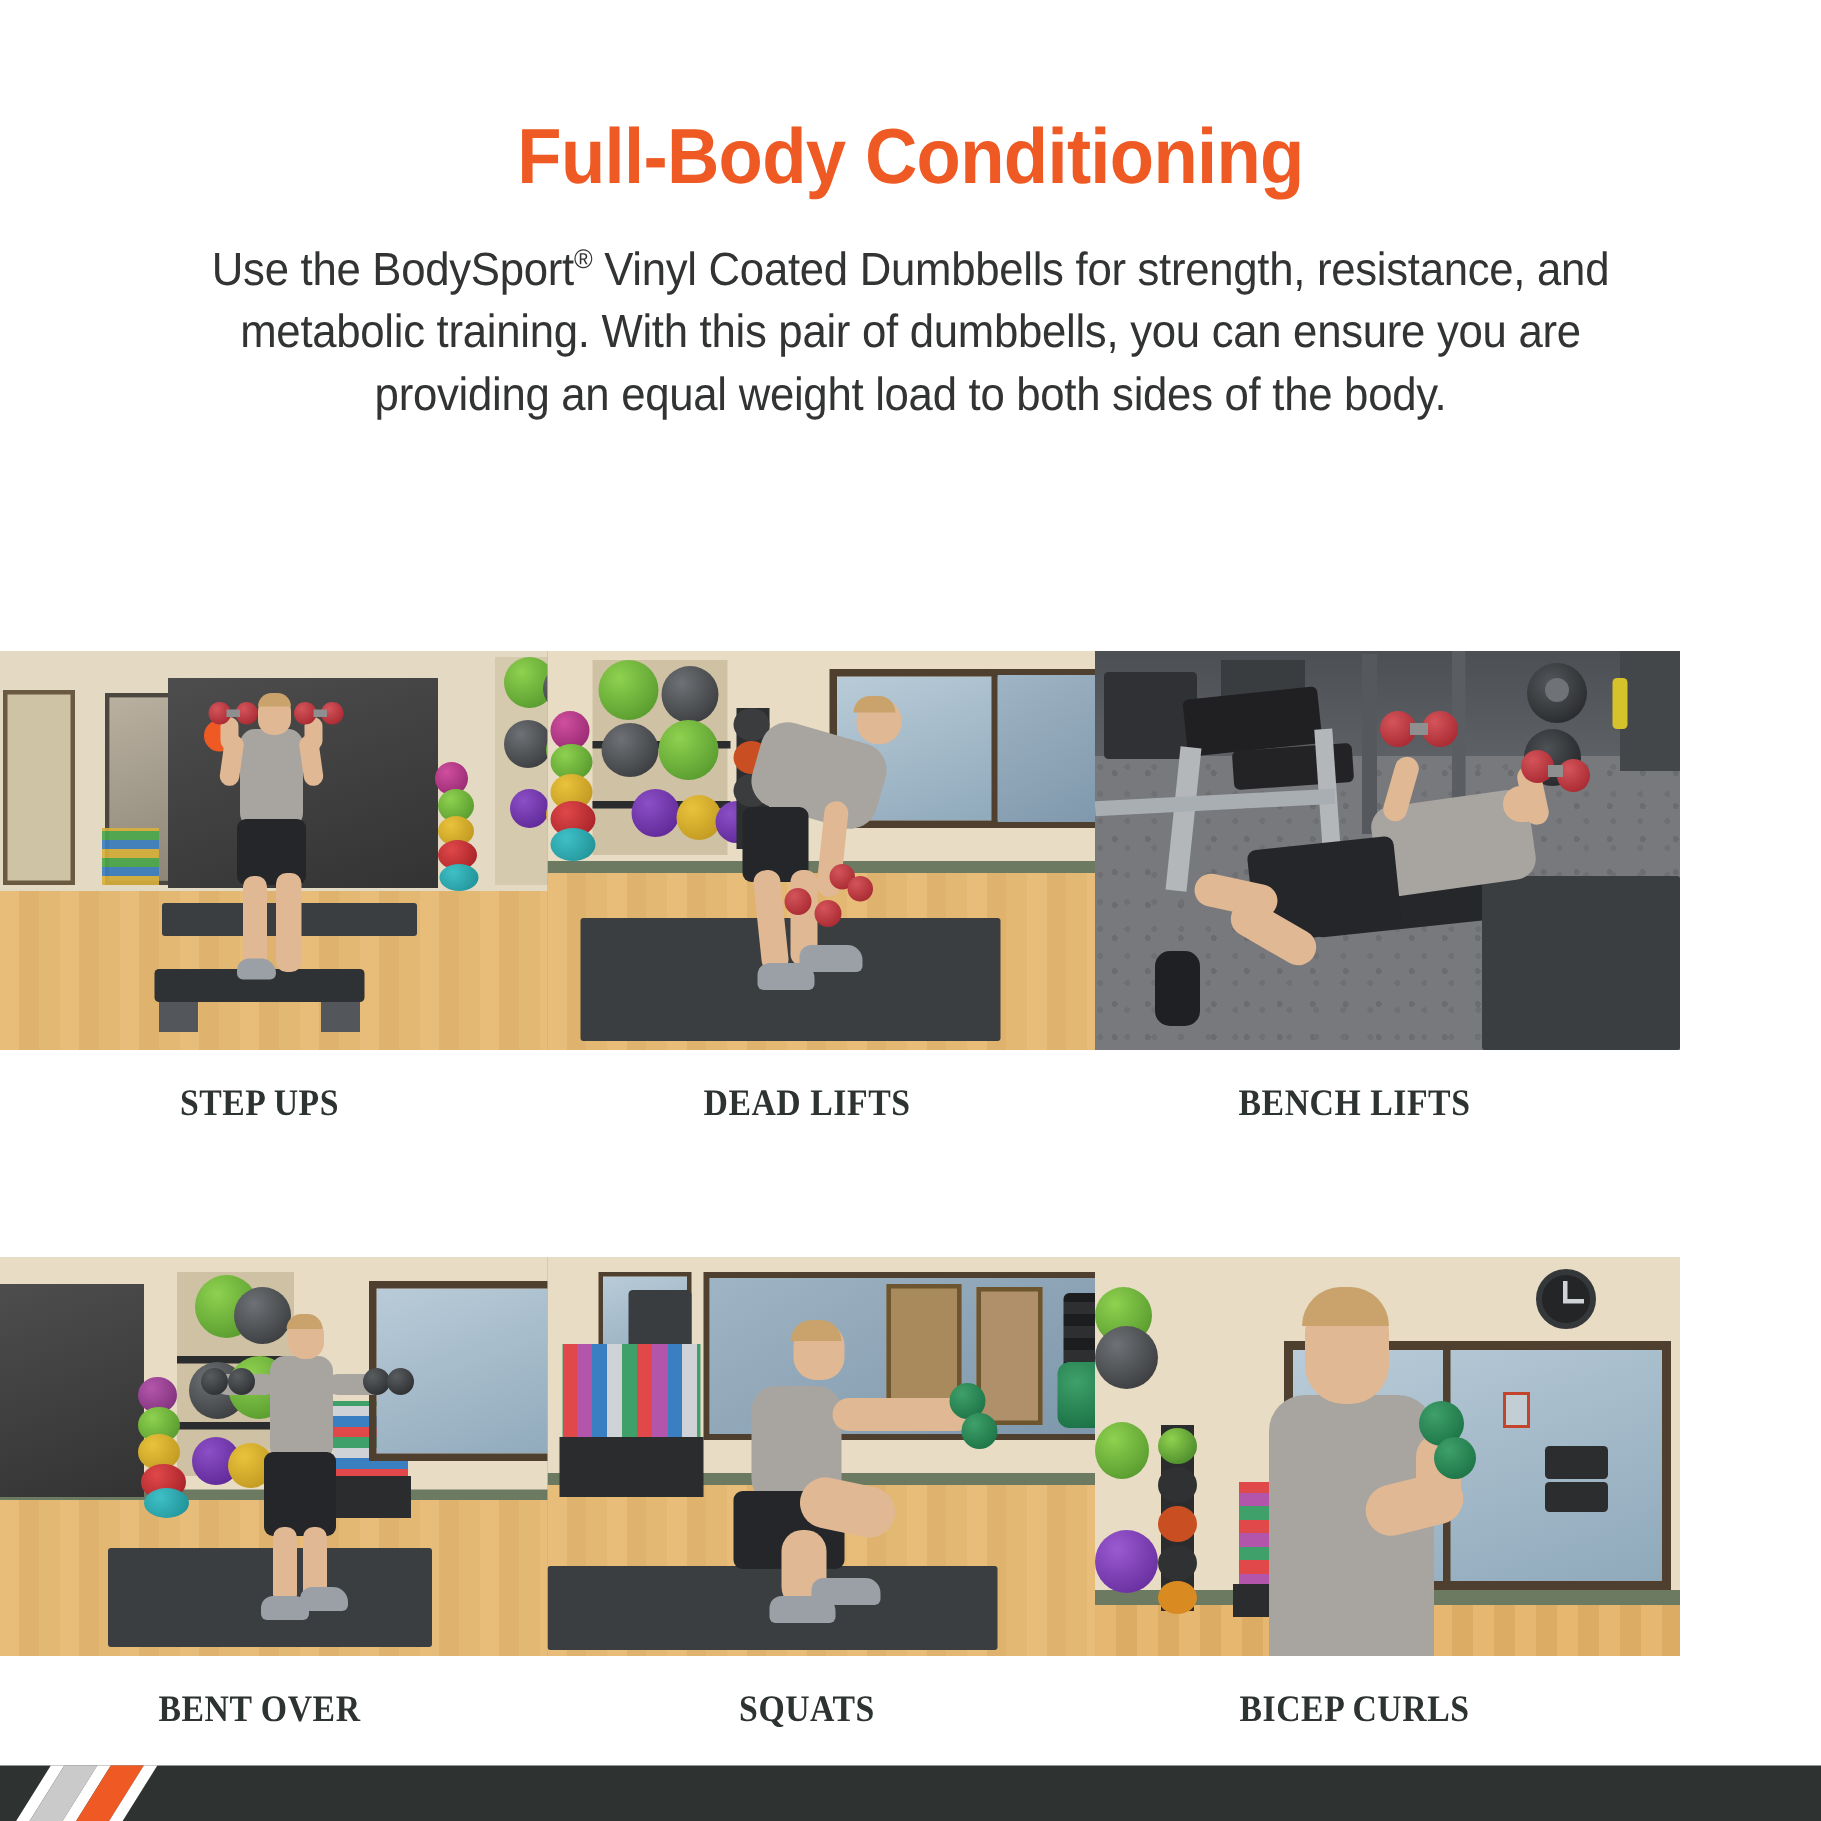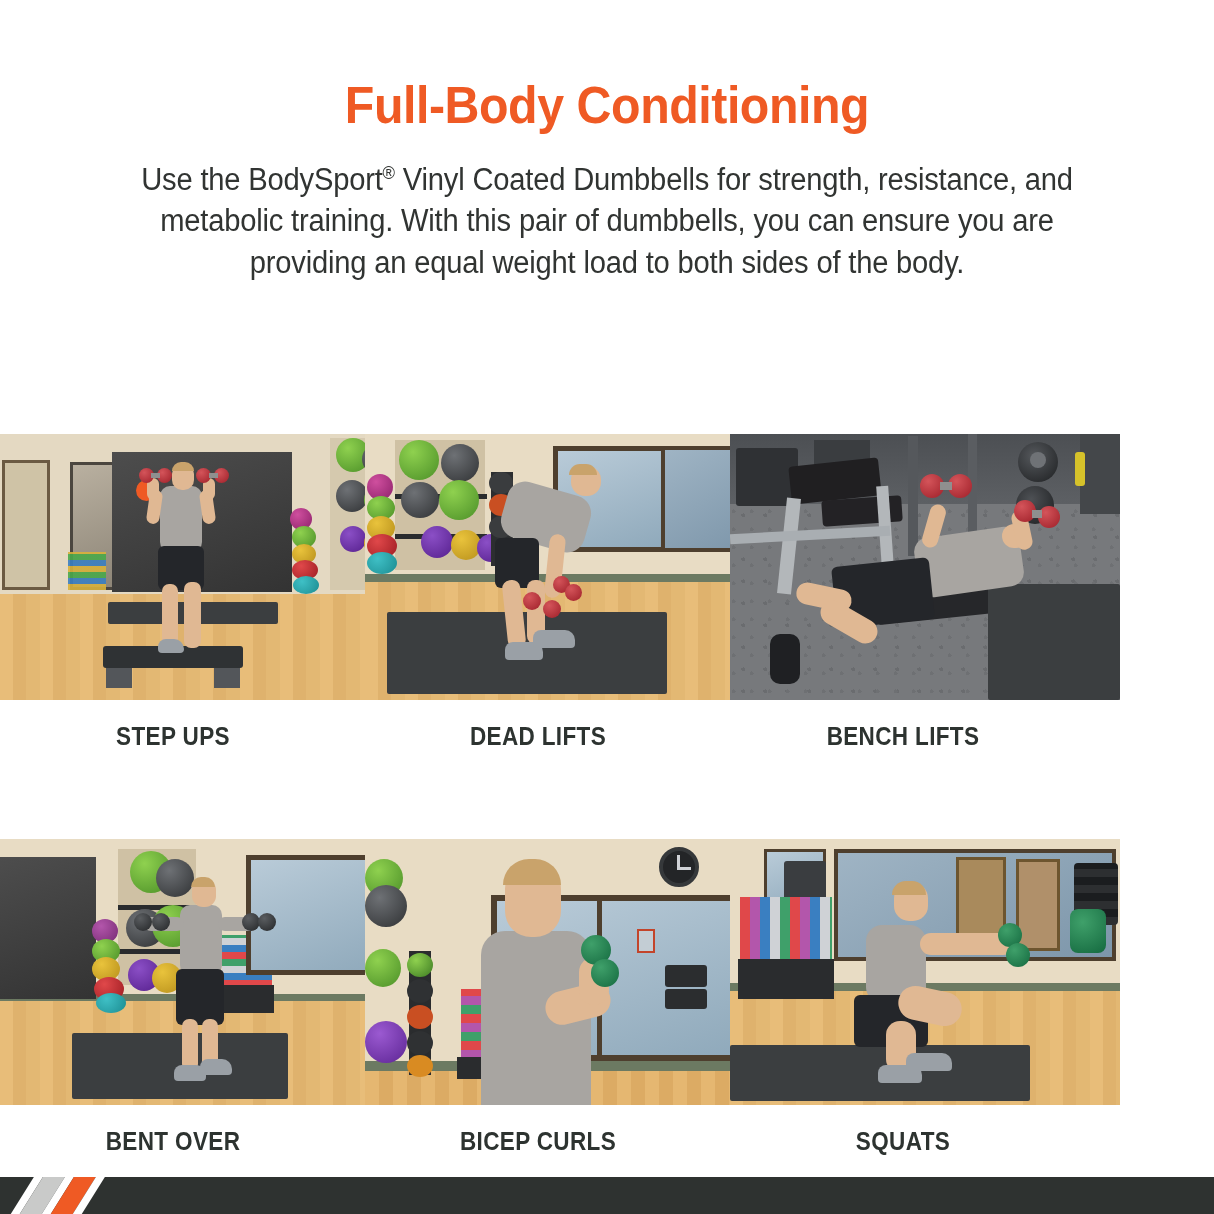--- a/index.html
+++ b/index.html
@@ -35,21 +35,21 @@
   .subtitle sup { font-size:0.58em; vertical-align:super; }
 
   
   .grid {
     position:absolute;
     top:434px; left:0;
     width:1214px;
   }
   .row { display:flex; }
   .row + .row { margin-top:88px; }
-  .cell { width:346px; }
+  .cell { width:346px;font-family:Liberation Serif, serif; }
   .cell + .cell { margin-left:19px; }
   .cell:nth-child(2){ margin-left:19px; }
 
   .photo {
     width:390px; height:266px;
     position:relative;
     overflow:hidden;
     background:#bfa77e;
   }
   .caption {
@@ -332,20 +332,62 @@
             <div class="db-dark" style="position:absolute;left:242px;top:74px;width:18px;height:18px;"></div>
             <div class="db-dark" style="position:absolute;left:258px;top:74px;width:18px;height:18px;"></div>
           </div>
         </div>
         <div class="caption">BENT OVER</div>
       </div>
 
       <div class="cell">
         <div class="photo">
           <div class="sc">
+            <div class="wall2" style="position:absolute;left:0;top:0;width:390px;height:150px;"></div>
+            <div class="wood" style="position:absolute;left:0;top:150px;width:390px;height:116px;"></div>
+            <div style="position:absolute;left:0;top:144px;width:390px;height:8px;background:#6c7a62;"></div>
+
+            <div class="mirrorwin" style="position:absolute;left:104px;top:10px;width:282px;height:112px;border:4px solid #4e3f2e;"></div>
+            <div style="position:absolute;left:226px;top:18px;width:50px;height:94px;background:#a98a5c;border:3px solid #6d552f;"></div>
+            <div style="position:absolute;left:286px;top:20px;width:44px;height:92px;background:#b0906a;border:3px solid #6d552f;"></div>
+
+            <div style="position:absolute;left:344px;top:24px;width:44px;height:62px;background:repeating-linear-gradient(0deg,#2d2f31 0 8px,#1b1d1f 8px 16px);border-radius:4px;"></div>
+            <div class="ball" style="position:absolute;left:340px;top:70px;width:36px;height:44px;background:radial-gradient(circle at 35% 30%,#3fa06a,#14693f);border-radius:8px;"></div>
+
+            <div class="glasswin" style="position:absolute;left:34px;top:10px;width:62px;height:66px;border:3px solid #4e3f2e;"></div>
+
+            <div style="position:absolute;left:54px;top:22px;width:42px;height:48px;background:#3a3d40;border-radius:3px;"></div>
+
+            <div style="position:absolute;left:10px;top:58px;width:92px;height:64px;background:repeating-linear-gradient(90deg,#e0484a 0 10px,#b356ab 10px 20px,#3a7fc1 20px 30px,#cfd2d6 30px 40px,#3fa06a 40px 50px);"></div>
+            <div class="rackbar" style="position:absolute;left:8px;top:120px;width:96px;height:40px;background:#2a2c2e;"></div>
+
+            <div class="mat" style="position:absolute;left:0px;top:206px;width:300px;height:56px;"></div>
+
+            <div class="body-shirt" style="position:absolute;left:136px;top:86px;width:60px;height:78px;border-radius:16px;"></div>
+            <div class="body-skin" style="position:absolute;left:164px;top:44px;width:34px;height:38px;border-radius:15px;"></div>
+            <div style="position:absolute;left:162px;top:42px;width:34px;height:14px;background:#c9a36b;border-radius:14px 14px 0 0;"></div>
+
+            <div class="body-skin" style="position:absolute;left:190px;top:94px;width:94px;height:22px;border-radius:11px;"></div>
+
+            <div class="shorts" style="position:absolute;left:124px;top:156px;width:74px;height:52px;"></div>
+            <div class="body-skin" style="position:absolute;left:168px;top:150px;width:64px;height:34px;border-radius:17px;transform:rotate(12deg);"></div>
+            <div class="body-skin" style="position:absolute;left:156px;top:182px;width:30px;height:52px;border-radius:14px;"></div>
+            <div class="shoe" style="position:absolute;left:148px;top:226px;width:44px;height:18px;"></div>
+            <div class="shoe" style="position:absolute;left:176px;top:214px;width:46px;height:18px;"></div>
+
+            <div class="db-green" style="position:absolute;left:268px;top:84px;width:24px;height:24px;"></div>
+            <div class="db-green" style="position:absolute;left:276px;top:104px;width:24px;height:24px;"></div>
+          </div>
+        </div>
+        <div class="caption">SQUATS</div>
+      </div>
+
+      <div class="cell">
+        <div class="photo">
+          <div class="sc">
             <div class="wall2" style="position:absolute;left:0;top:0;width:390px;height:230px;"></div>
             <div class="wood-d" style="position:absolute;left:0;top:230px;width:390px;height:36px;"></div>
             <div style="position:absolute;left:0;top:222px;width:390px;height:10px;background:#6c7a62;"></div>
 
             <div style="position:absolute;left:294px;top:8px;width:40px;height:40px;border-radius:50%;background:#232527;border:4px solid #35383a;"></div>
             <div style="position:absolute;left:312px;top:16px;width:3px;height:14px;background:#cfd2d6;"></div>
             <div style="position:absolute;left:312px;top:28px;width:14px;height:3px;background:#cfd2d6;"></div>
 
             <div class="ball" style="position:absolute;left:0px;top:20px;width:38px;height:38px;background:radial-gradient(circle at 35% 30%,#8fd14f,#4b8f27);"></div>
             <div class="ball" style="position:absolute;left:0px;top:46px;width:42px;height:42px;background:radial-gradient(circle at 35% 30%,#6e7175,#2f3133);"></div>
@@ -372,62 +414,20 @@
             <div class="body-skin" style="position:absolute;left:140px;top:24px;width:56px;height:74px;border-radius:26px;"></div>
             <div style="position:absolute;left:138px;top:20px;width:58px;height:26px;background:#c9a36b;border-radius:26px 26px 0 0;"></div>
             <div class="body-skin" style="position:absolute;left:180px;top:148px;width:66px;height:34px;border-radius:17px;transform:rotate(-14deg);"></div>
             <div class="body-skin" style="position:absolute;left:214px;top:118px;width:30px;height:48px;border-radius:15px;"></div>
 
             <div class="db-green" style="position:absolute;left:216px;top:96px;width:30px;height:30px;"></div>
             <div class="db-green" style="position:absolute;left:226px;top:120px;width:28px;height:28px;"></div>
           </div>
         </div>
         <div class="caption">BICEP CURLS</div>
-      </div>
-
-      <div class="cell">
-        <div class="photo">
-          <div class="sc">
-            <div class="wall2" style="position:absolute;left:0;top:0;width:390px;height:150px;"></div>
-            <div class="wood" style="position:absolute;left:0;top:150px;width:390px;height:116px;"></div>
-            <div style="position:absolute;left:0;top:144px;width:390px;height:8px;background:#6c7a62;"></div>
-
-            <div class="mirrorwin" style="position:absolute;left:104px;top:10px;width:282px;height:112px;border:4px solid #4e3f2e;"></div>
-            <div style="position:absolute;left:226px;top:18px;width:50px;height:94px;background:#a98a5c;border:3px solid #6d552f;"></div>
-            <div style="position:absolute;left:286px;top:20px;width:44px;height:92px;background:#b0906a;border:3px solid #6d552f;"></div>
-
-            <div style="position:absolute;left:344px;top:24px;width:44px;height:62px;background:repeating-linear-gradient(0deg,#2d2f31 0 8px,#1b1d1f 8px 16px);border-radius:4px;"></div>
-            <div class="ball" style="position:absolute;left:340px;top:70px;width:36px;height:44px;background:radial-gradient(circle at 35% 30%,#3fa06a,#14693f);border-radius:8px;"></div>
-
-            <div class="glasswin" style="position:absolute;left:34px;top:10px;width:62px;height:66px;border:3px solid #4e3f2e;"></div>
-
-            <div style="position:absolute;left:54px;top:22px;width:42px;height:48px;background:#3a3d40;border-radius:3px;"></div>
-
-            <div style="position:absolute;left:10px;top:58px;width:92px;height:64px;background:repeating-linear-gradient(90deg,#e0484a 0 10px,#b356ab 10px 20px,#3a7fc1 20px 30px,#cfd2d6 30px 40px,#3fa06a 40px 50px);"></div>
-            <div class="rackbar" style="position:absolute;left:8px;top:120px;width:96px;height:40px;background:#2a2c2e;"></div>
-
-            <div class="mat" style="position:absolute;left:0px;top:206px;width:300px;height:56px;"></div>
-
-            <div class="body-shirt" style="position:absolute;left:136px;top:86px;width:60px;height:78px;border-radius:16px;"></div>
-            <div class="body-skin" style="position:absolute;left:164px;top:44px;width:34px;height:38px;border-radius:15px;"></div>
-            <div style="position:absolute;left:162px;top:42px;width:34px;height:14px;background:#c9a36b;border-radius:14px 14px 0 0;"></div>
-
-            <div class="body-skin" style="position:absolute;left:190px;top:94px;width:94px;height:22px;border-radius:11px;"></div>
-
-            <div class="shorts" style="position:absolute;left:124px;top:156px;width:74px;height:52px;"></div>
-            <div class="body-skin" style="position:absolute;left:168px;top:150px;width:64px;height:34px;border-radius:17px;transform:rotate(12deg);"></div>
-            <div class="body-skin" style="position:absolute;left:156px;top:182px;width:30px;height:52px;border-radius:14px;"></div>
-            <div class="shoe" style="position:absolute;left:148px;top:226px;width:44px;height:18px;"></div>
-            <div class="shoe" style="position:absolute;left:176px;top:214px;width:46px;height:18px;"></div>
-
-            <div class="db-green" style="position:absolute;left:268px;top:84px;width:24px;height:24px;"></div>
-            <div class="db-green" style="position:absolute;left:276px;top:104px;width:24px;height:24px;"></div>
-          </div>
-        </div>
-        <div class="caption">SQUATS</div>
       </div>
     </div>
   </div>
 
   <div class="footer">
     <div class="stripe s-white1"></div>
     <div class="stripe s-gray"></div>
     <div class="stripe s-white2"></div>
     <div class="stripe s-orange"></div>
     <div class="stripe s-white3"></div>

